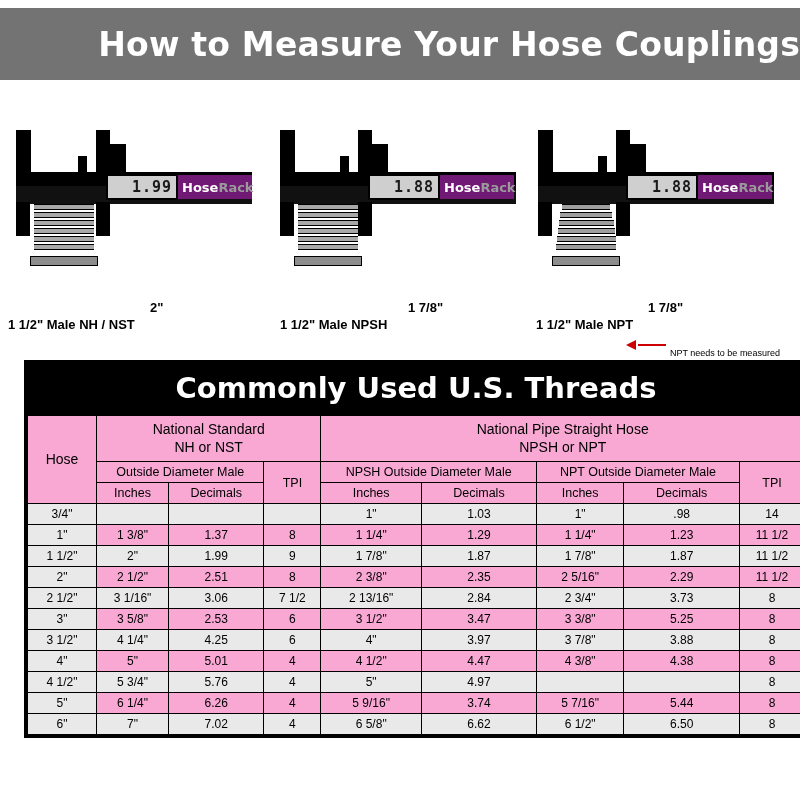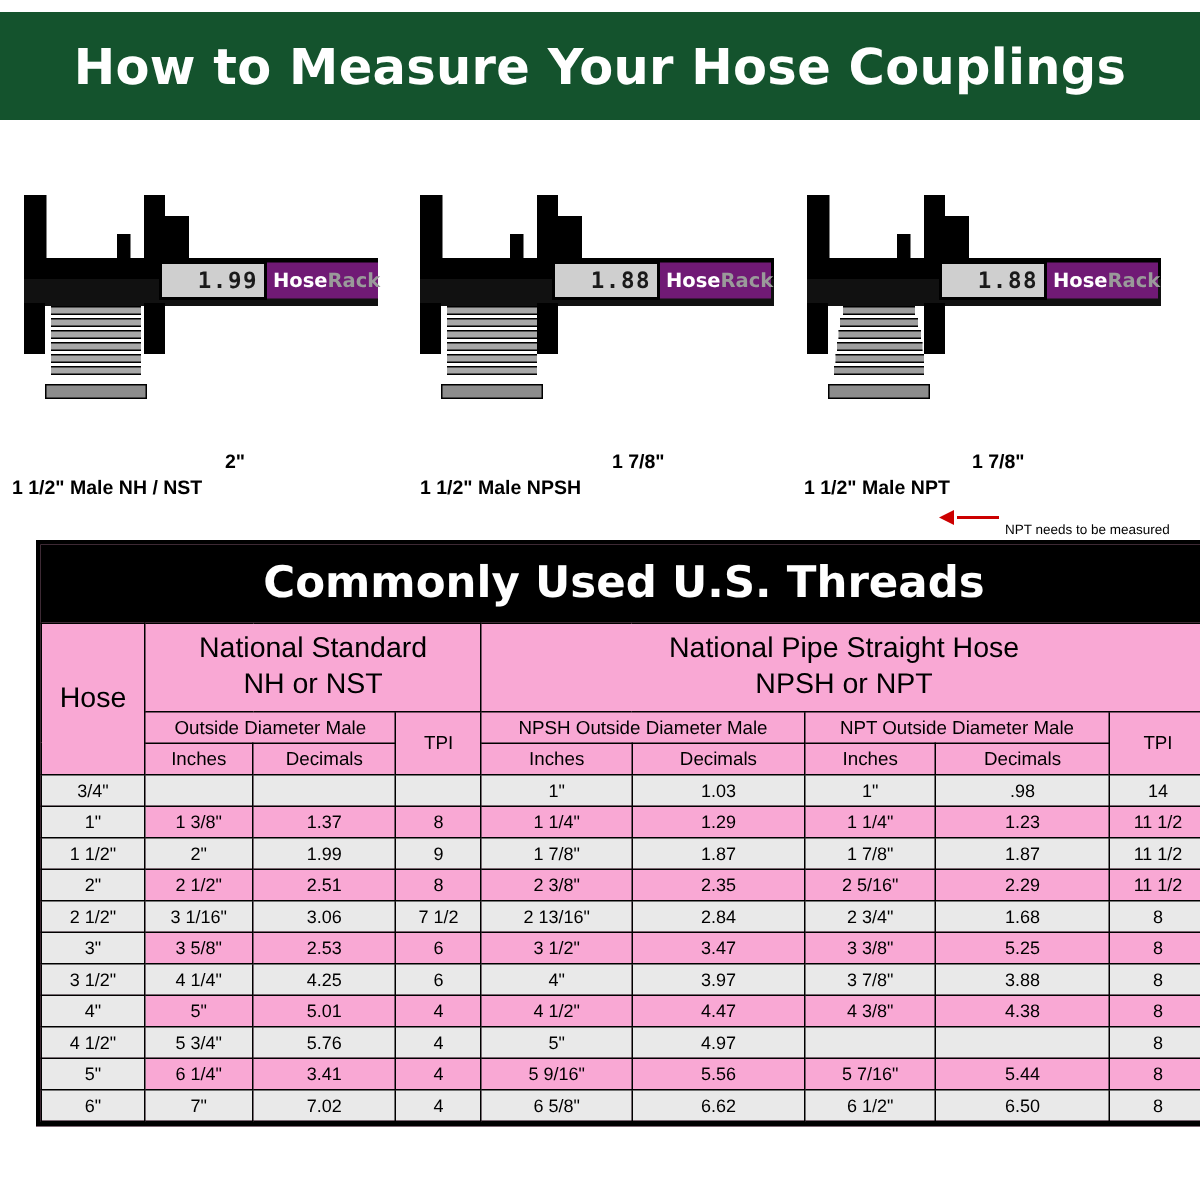--- a/index.html
+++ b/index.html
@@ -19,24 +19,24 @@
     width: 800px;
     height: 800px;
   }
 
   
   .banner {
     position: absolute;
     left: 0; top: 8px;
     width: 800px;
     height: 72px;
-    background: #14532d;
+    background: #737373;
     display: flex;
     align-items: center;
-    justify-content: center;
+    justify-content: flex-end;
   }
   .banner h1 {
     margin: 0;
     color: #ffffff;
     font-size: 33px;
     font-weight: bold;
     letter-spacing: 0.2px;
     font-family: "DejaVu Sans", sans-serif;
   }
 
@@ -253,21 +253,21 @@
   table.threads th, table.threads td {
     border: 1px solid #000;
     text-align: center;
     padding: 3px 2px;
     font-weight: normal;
   }
   table.threads th {
     font-size: 12.5px;
   }
   table.threads .grouphead {
-    font-size: 19px;
+    font-size: 14px;
     line-height: 1.25;
     padding: 5px 2px;
   }
   td.size {
     font-weight: bold;
     background: #e9e9e9;
   }
   tr.shade td { background: #e9e9e9; }
   th.size-head {
     font-weight: bold;
@@ -453,21 +453,21 @@
             <td>11 1/2</td>
           </tr>
           <tr class="shade">
             <td class="size">2 1/2"</td>
             <td>3 1/16"</td>
             <td>3.06</td>
             <td>7 1/2</td>
             <td>2 13/16"</td>
             <td>2.84</td>
             <td>2 3/4"</td>
-            <td>1.68</td>
+            <td>3.73</td>
             <td>8</td>
           </tr>
           <tr>
             <td class="size">3"</td>
             <td>3 5/8"</td>
             <td>2.53</td>
             <td>6</td>
             <td>3 1/2"</td>
             <td>3.47</td>
             <td>3 3/8"</td>
@@ -503,24 +503,24 @@
             <td>4</td>
             <td>5"</td>
             <td>4.97</td>
             <td></td>
             <td></td>
             <td>8</td>
           </tr>
           <tr>
             <td class="size">5"</td>
             <td>6 1/4"</td>
-            <td>3.41</td>
+            <td>6.26</td>
             <td>4</td>
             <td>5 9/16"</td>
-            <td>5.56</td>
+            <td>3.74</td>
             <td>5 7/16"</td>
             <td>5.44</td>
             <td>8</td>
           </tr>
           <tr class="shade">
             <td class="size">6"</td>
             <td>7"</td>
             <td>7.02</td>
             <td>4</td>
             <td>6 5/8"</td>

